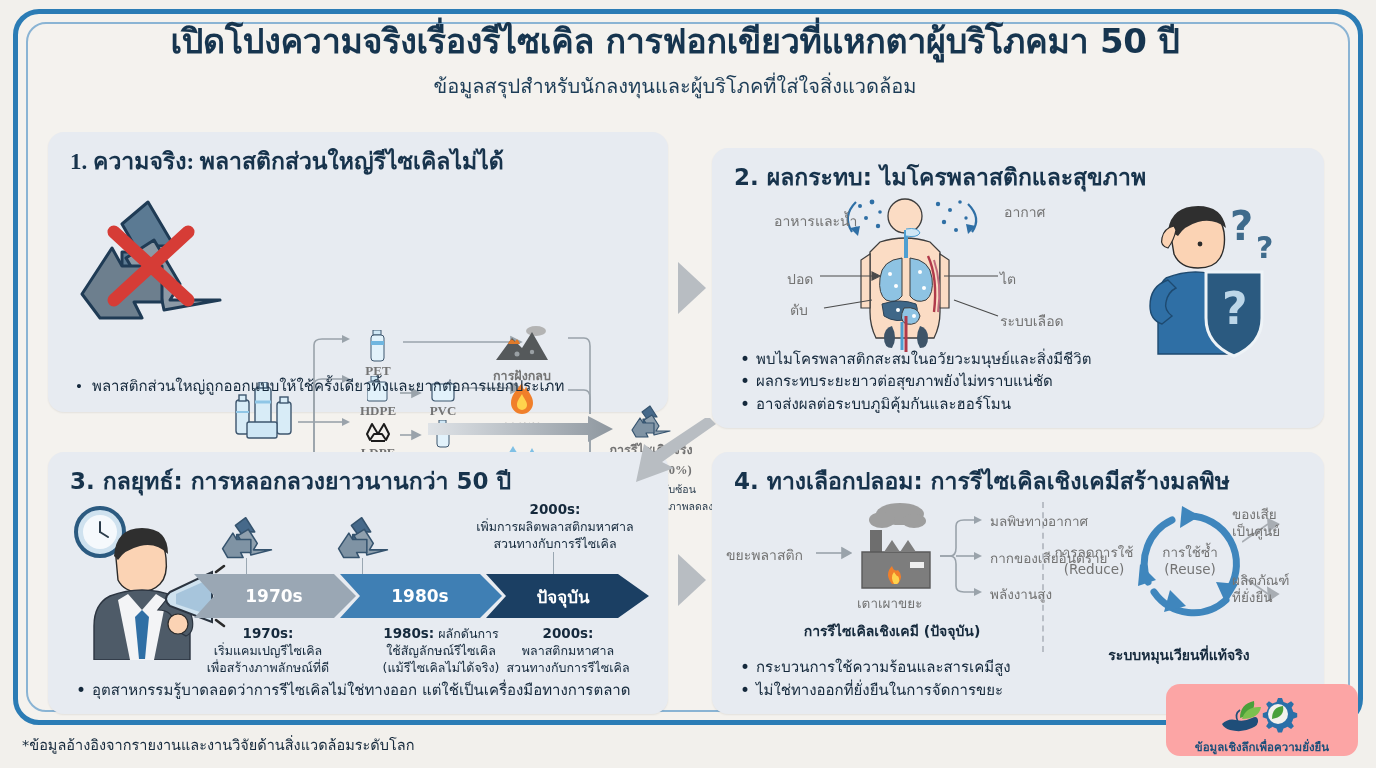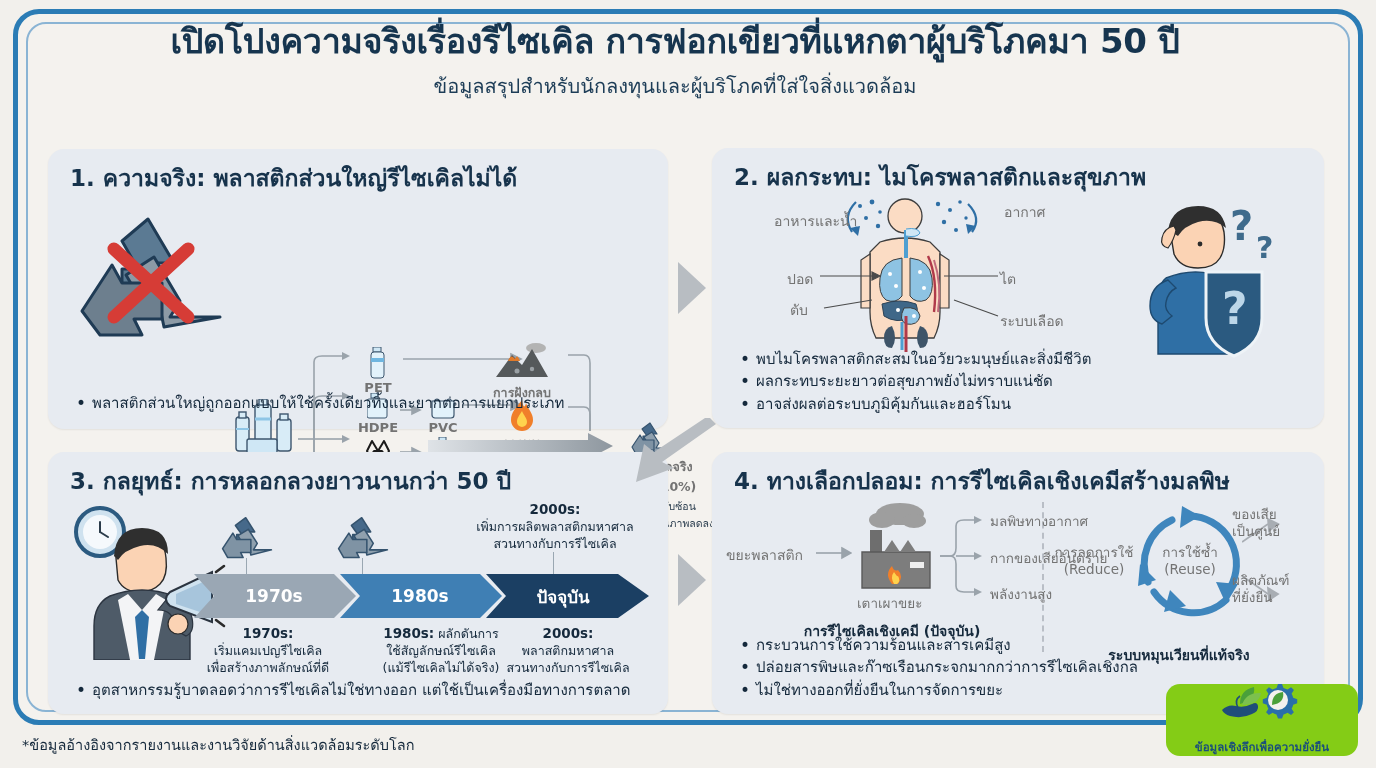--- a/index.html
+++ b/index.html
@@ -27,21 +27,21 @@
   }
   #subtitle{ margin-top:9px; font-size:20px; color:#1d3d57; }
 
   
   .panel{
     position:absolute;
     background:#e7ebf1;
     border-radius:16px;
     box-shadow:0 1px 2px rgba(0,0,0,.07);
   }
-  #panel1{ left:48px;  top:149px; width:620px; height:280px; }
+  #panel1{ left:48px;  top:132px; width:620px; height:280px;font-family:Liberation Serif, serif; }
   #panel2{ left:712px; top:148px; width:612px; height:280px; }
   #panel3{ left:48px;  top:452px; width:620px; height:262px; }
   #panel4{ left:712px; top:452px; width:612px; height:262px; }
 
   .panel-title{
     position:absolute; left:22px; top:11px;
     font-size:23px; font-weight:bold; color:#17334c; white-space:nowrap;
   }
   .bullets{ position:absolute; left:26px; font-size:15px; color:#15293c; line-height:1.52; }
   .bullets li{ list-style:none; position:relative; padding-left:18px; white-space:nowrap;}
@@ -64,22 +64,22 @@
   .tl-top b{ font-size:13.5px; }
   .tick{ position:absolute; width:1px; background:#9aa7b2; }
 
   
   .divider{ position:absolute; border-left:2px dashed #b9bec6; }
   .cap-bold{ position:absolute; font-weight:bold; font-size:14px; color:#15293c; text-align:center; white-space:nowrap;}
 
   
   #logo-box{
     position:absolute; right:18px; bottom:12px; width:192px; height:72px;
-    background:#84cc16; border-radius:14px;
-    display:flex; flex-direction:column; align-items:center; justify-content:space-between;
+    background:#fca5a5; border-radius:14px;
+    display:flex; flex-direction:column; align-items:center; justify-content:flex-end;
   }
   #logo-text{ font-size:11.5px; color:#1a4f7a; font-weight:bold; margin-top:2px; }
 
   
   #footnote{ position:absolute; left:22px; top:733px; font-size:14.5px; color:#15293c; }
 </style>
 </head>
 <body>
 
 <div id="frame-outer">
@@ -562,21 +562,20 @@
   </div>
   <div class="lbl thai" style="left:520px;top:120px;font-size:13.5px;line-height:1.25;">
     <span>ผลิตภัณฑ์</span><br>
     <span>ที่ยั่งยืน</span>
   </div>
 
   <div class="cap-bold" style="left:352px;top:192px;width:230px;">ระบบหมุนเวียนที่แท้จริง</div>
 
   <ul class="bullets" style="left:26px;bottom:12px;">
     <li>กระบวนการใช้ความร้อนและสารเคมีสูง</li>
-    <li>ปล่อยสารพิษและก๊าซเรือนกระจกมากกว่าการรีไซเคิลเชิงกล</li>
     <li>ไม่ใช่ทางออกที่ยั่งยืนในการจัดการขยะ</li>
   </ul>
 </div>
 
 <svg class="flowarrow" style="left:672px;top:258px;" width="38" height="60" viewBox="0 0 38 60">
   <polygon points="6,4 34,30 6,56" fill="#b8bdc2"></polygon>
 </svg>
 <svg class="flowarrow" style="left:630px;top:418px;" width="90" height="70" viewBox="0 0 90 70">
   <path d="M86 6 L32 44 L44 50 L6 64 L14 26 L24 34 L78 -2 Z" fill="#b8bdc2"></path>
 </svg>

